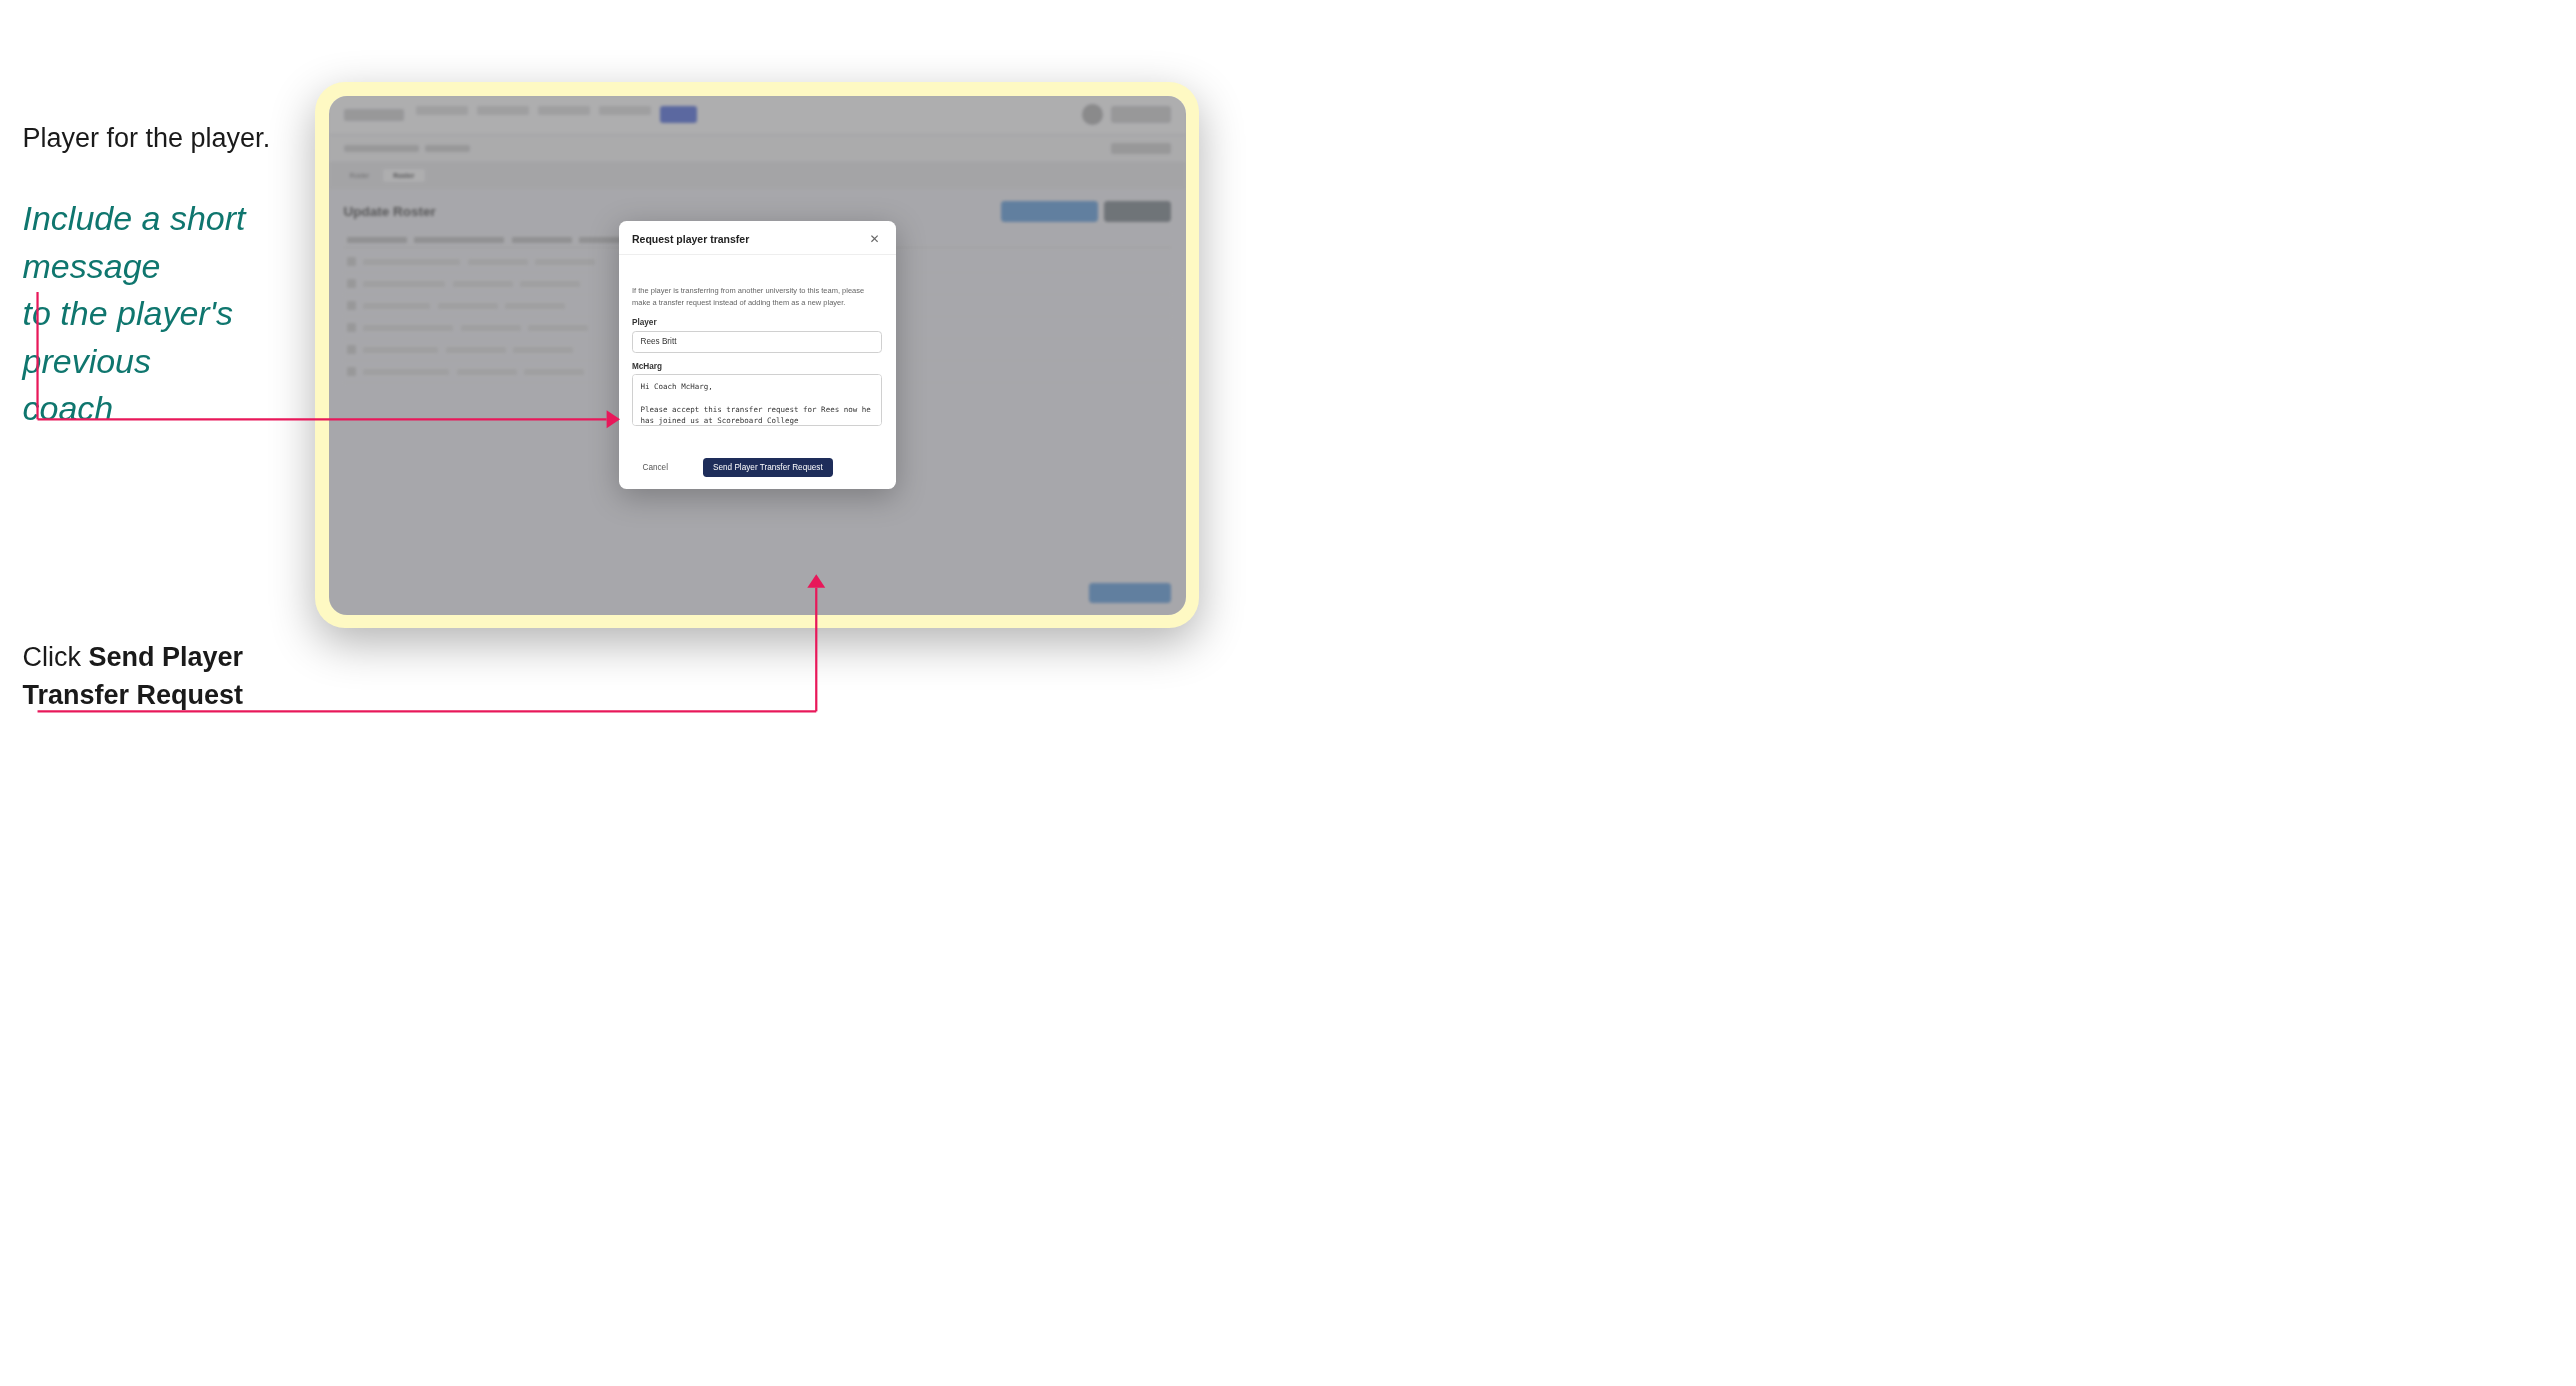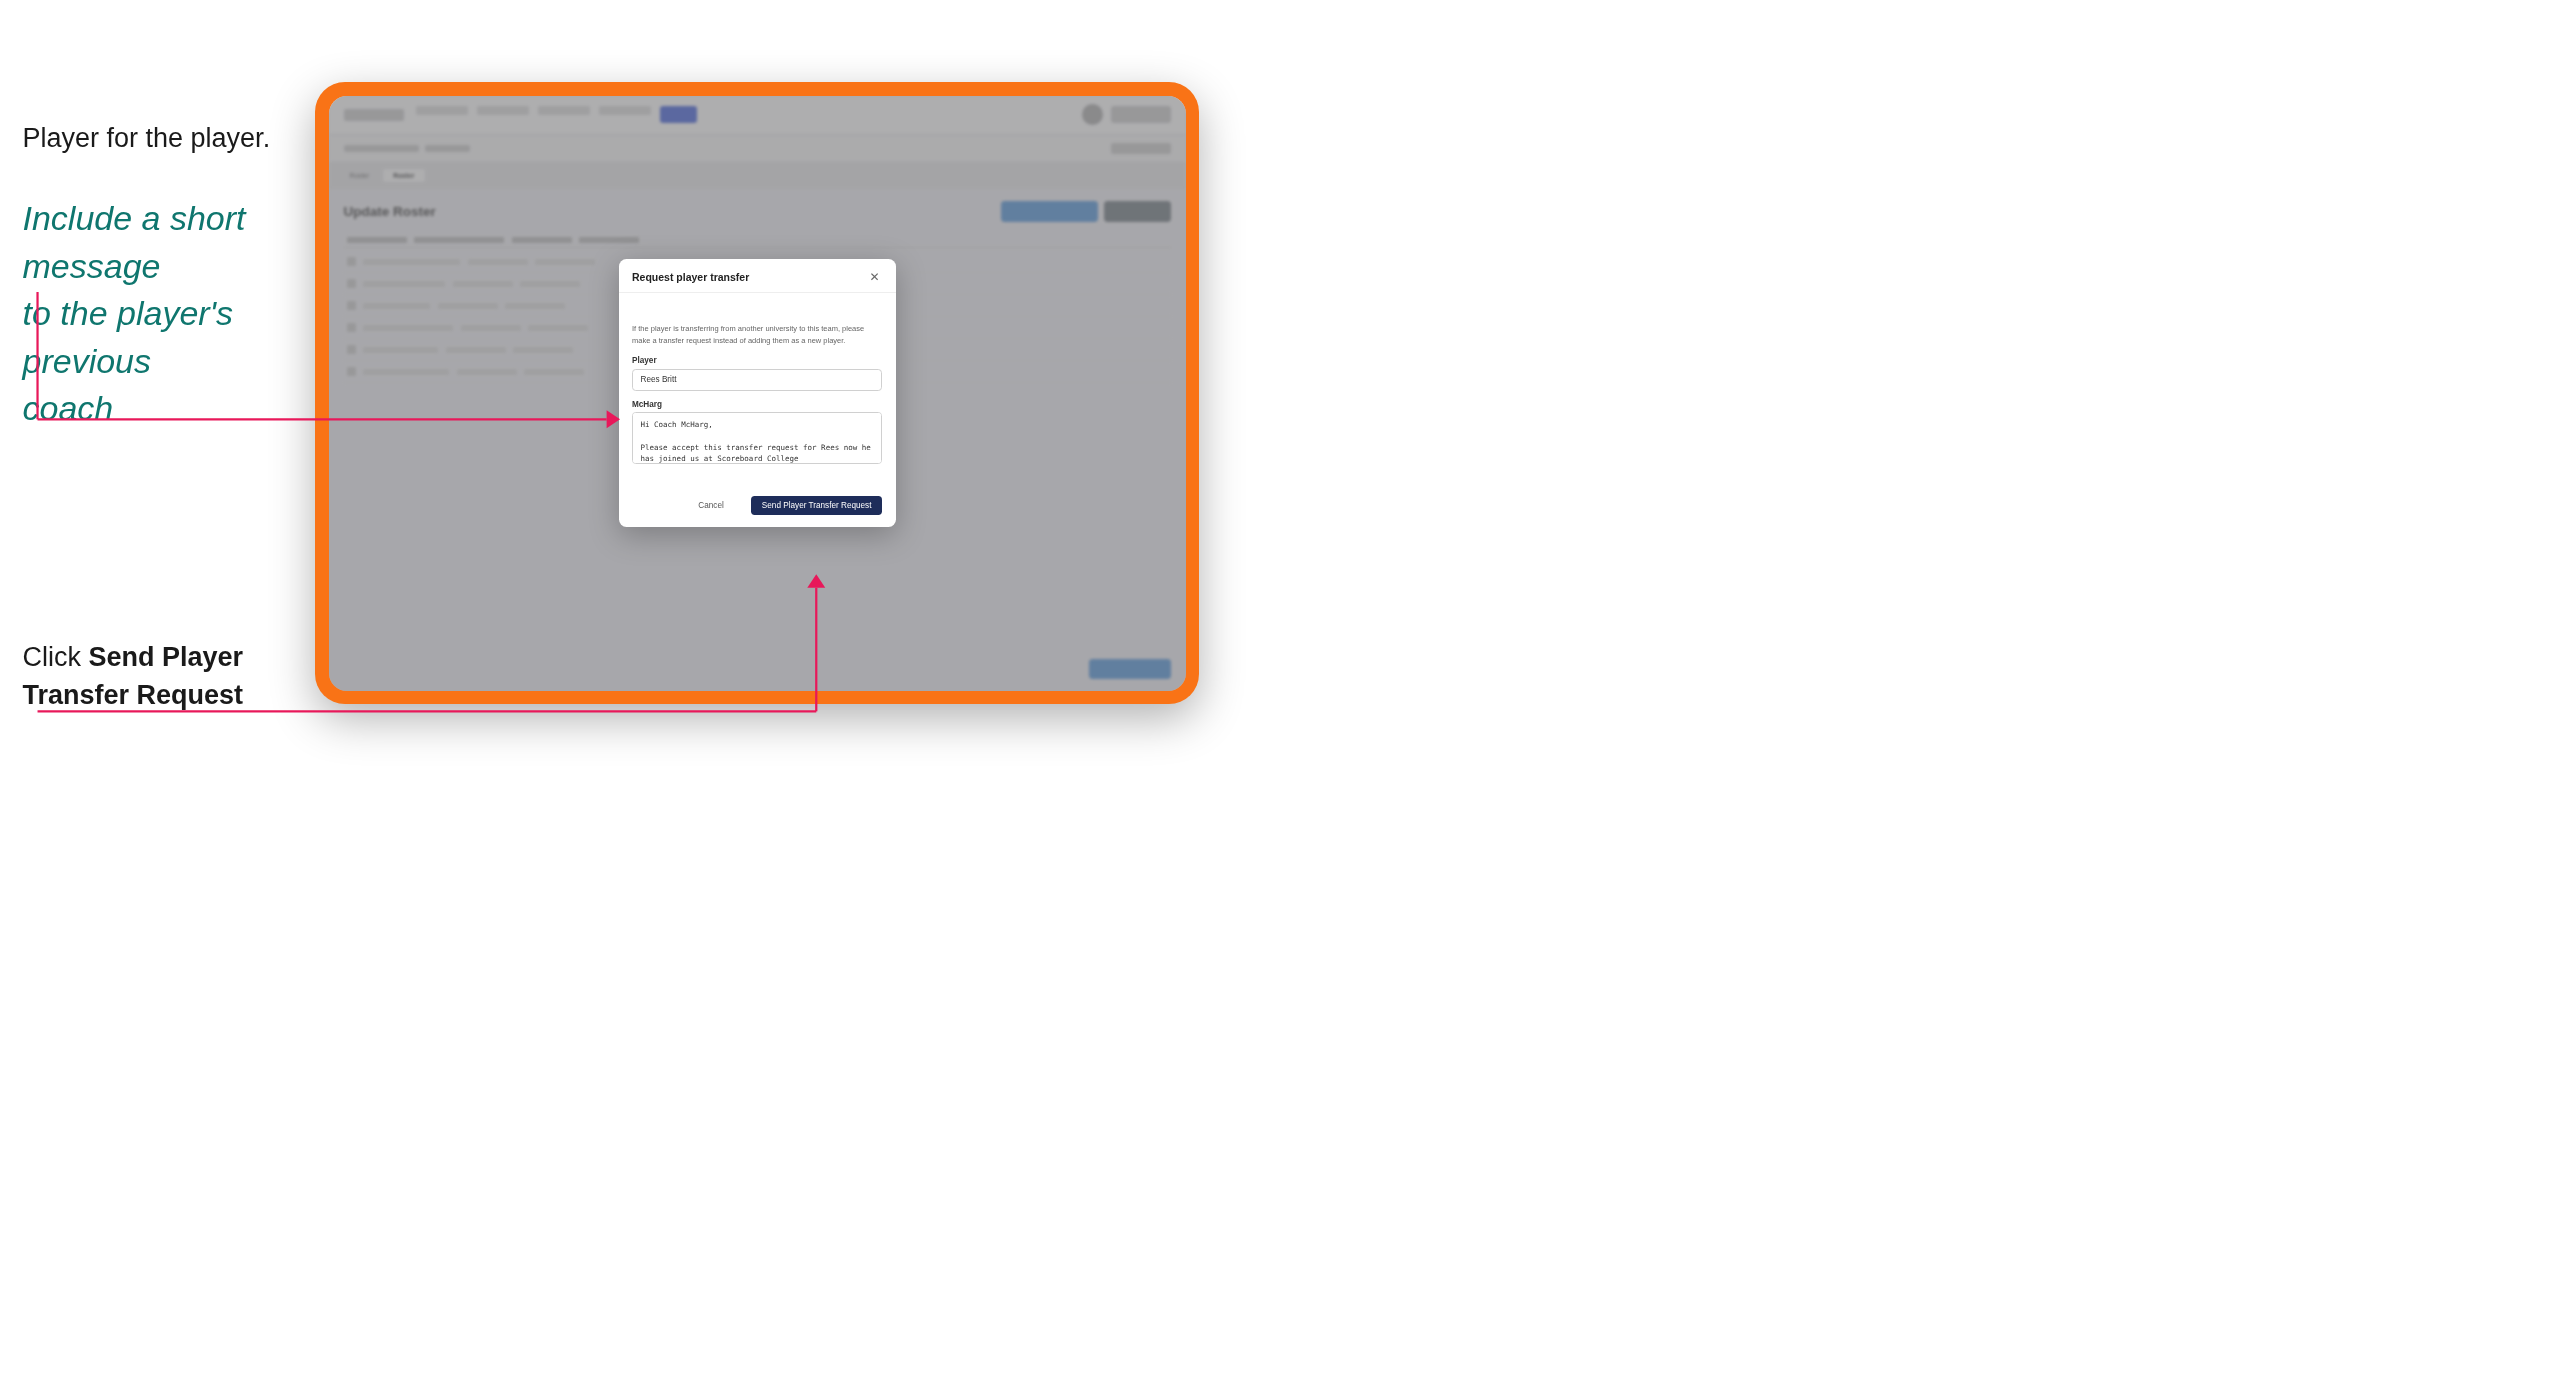--- a/index.html
+++ b/index.html
@@ -47,22 +47,22 @@
     .annotation-click strong {
       font-weight: 700;
     }
 
     
     .tablet {
       position: absolute;
       top: 82px;
       left: 315px;
       width: 884px;
-      height: 622px;
-      background: #f97316;
+      height: 546px;
+      background: #fef9c3;
       border-radius: 30px;
       box-shadow: 0 15px 45px rgba(0,0,0,0.3);
       padding: 13.5px;
     }
 
     .tablet-screen {
       width: 100%;
       height: 100%;
       background: #f0f0f5;
       border-radius: 18px;
@@ -363,22 +363,21 @@
       background: #ffffff;
       outline: none;
       resize: none;
       height: 52px;
       line-height: 1.5;
       margin-bottom: 10.5px;
     }
 
     .modal-footer {
       display: flex;
-      justify-content: flex-end;
-      gap: 17px;
+      gap: 24px;
       padding: 7.5px 13.5px 12px 13.5px;
     }
 
     .btn-cancel {
       padding: 5.2px 10.5px;
       background: none;
       border: none;
       font-size: 8.2px;
       color: #555;
       cursor: pointer;

